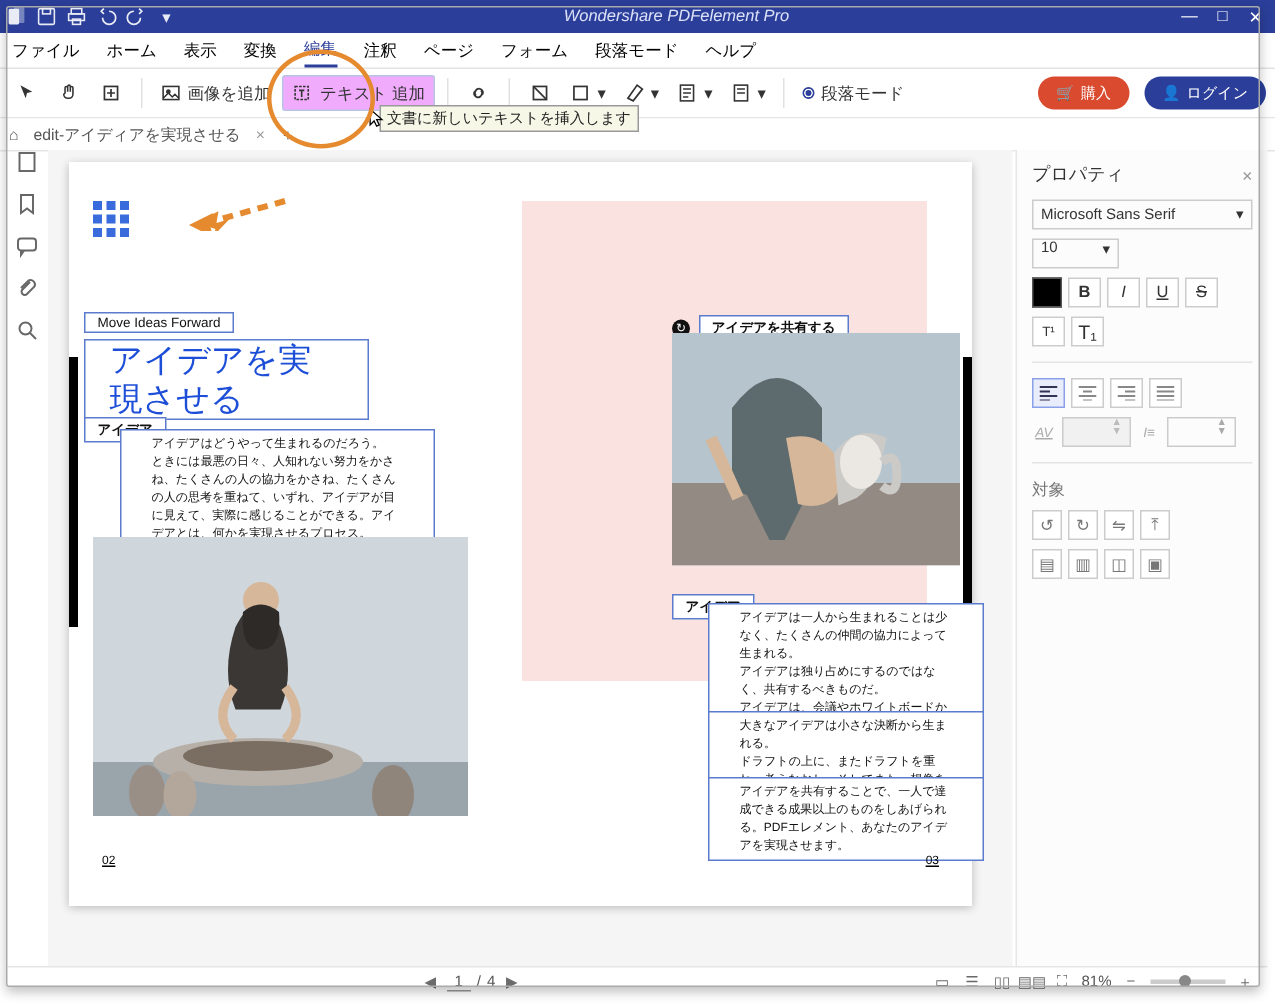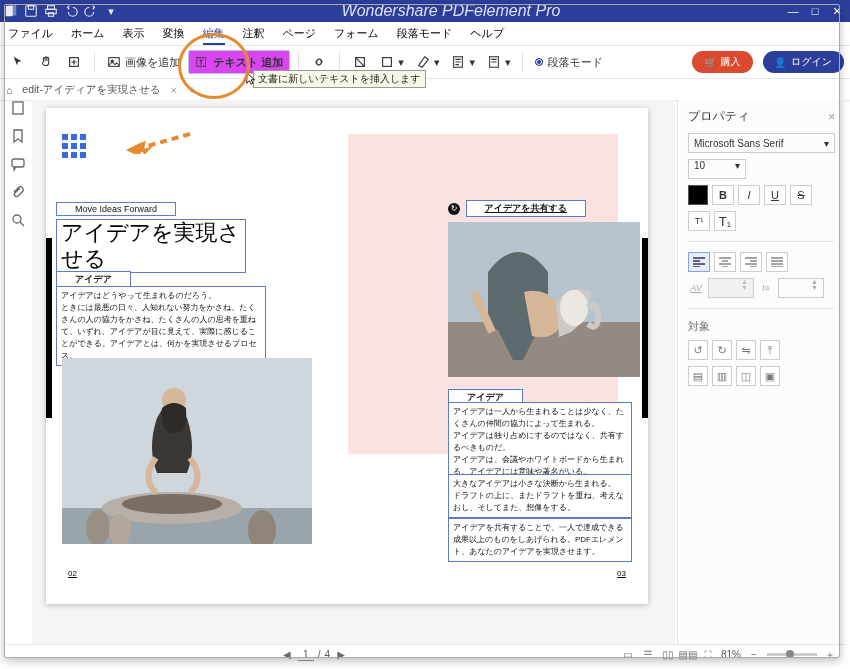--- a/index.html
+++ b/index.html
@@ -4,34 +4,34 @@
 <style>
   * { box-sizing: border-box; }
   body { margin: 0; font-family: "Meiryo", "MS PGothic", sans-serif; background: #fff; }
   #app { width: 850px; height: 669px; position: relative; overflow: hidden; box-shadow: 0 0 10px rgba(0,0,0,0.3); }
   #screenshot-outline { position:absolute; left:4px; top:4px; width:836px; height:654px; border:1px solid #aaa; pointer-events:none; box-shadow: 0 3px 8px rgba(0,0,0,0.25); border-radius:2px; z-index:400;}
 
   
   .title-bar { height: 22px; background: #2b3f9a; color: #fff; display: flex; align-items: center; font-size: 11px; padding: 0 4px; }
   .title-left { display: flex; align-items: center; gap: 6px; }
   .title-left .mini { width: 14px; height: 14px; display: inline-flex; align-items: center; justify-content: center; color: #fff; opacity: .9; }
-  .title-center { flex: 1; text-align: center; font-style: italic; color: #dce1f7; font-size: 16px; }
+  .title-center { flex: 1; text-align: center; font-style: italic; color: #dce1f7; font-size: 11px; }
   .title-right { display: flex; gap: 4px; }
   .title-right .win-btn { width: 18px; height: 18px; display:inline-flex;align-items:center;justify-content:center;color:#fff; }
 
   
   .menu-bar { height: 24px; background: #fff; border-bottom: 1px solid #e3e3e3; display: flex; align-items: center; font-size: 11px; padding: 0 8px; gap: 18px; }
   .menu-bar .item { cursor: default; }
   .menu-bar .item.active { color: #2b3f9a; border-bottom: 2px solid #2b3f9a; padding-bottom: 0px; line-height: 20px; }
 
   
   .toolbar { height: 33px; background: #fff; border-bottom: 1px solid #e5e5e5; display: flex; align-items: center; font-size: 11px; padding: 0 6px; gap: 4px; }
   .tbtn { display: inline-flex; align-items: center; justify-content: center; height: 24px; min-width: 24px; padding: 0 4px; gap: 4px; color: #333; }
   .tbtn svg { width:14px;height:14px; display:block;}
-  .tbtn.text-add { border: 1px solid #b9c3e8; background: #d946ef; border-radius: 2px; padding: 0 6px; font-weight: bold; }
+  .tbtn.text-add { border: 1px solid #b9c3e8; background: #f0abfc; border-radius: 2px; padding: 0 6px; }
   .sep { width: 1px; height: 20px; background: #e1e1e1; margin: 0 4px; }
   .radio { display:inline-flex; align-items:center; gap:4px; margin: 0 4px; font-size:11px; color:#333; }
   .radio .dot { width:8px;height:8px;border-radius:50%; border:1px solid #2b3f9a; }
   .radio.selected .dot { background:#2b3f9a; box-shadow: inset 0 0 0 1px #fff; }
   .btn-buy, .btn-login { height: 22px; border-radius: 11px; padding: 0 12px; display:inline-flex;align-items:center;gap:4px;color:#fff; font-size:10px; }
   .btn-buy { background:#d94a2f; }
   .btn-login { background:#2b3f9a; margin-left:6px; }
 
   
   .tab-row { height: 22px; background: #fff; display:flex;align-items:center;font-size:10.5px;padding:0 6px;gap:10px; color:#555; border-bottom:1px solid #e5e5e5;}
@@ -46,23 +46,23 @@
   .spread { position:absolute; left:14px; top:8px; width:602px; height:496px; background:#fff; box-shadow: 0 1px 6px rgba(0,0,0,0.25); }
   .page-left, .page-right { position:absolute; top:20px; width:290px; height:456px; }
   .page-left { left:10px; }
   .page-right { right:10px; }
   .black-tab { position:absolute; left:0; top:130px; width:6px; height:180px; background:#000; }
   .black-tab.r { left:auto; right:0; }
 
   .dots { position:absolute; width:24px; height:24px; display:grid; grid-template-columns: repeat(3,6px); grid-template-rows:repeat(3,6px); gap:3px; }
   .dots span { width:6px;height:6px;background:#3a6bdc; }
 
-  .label-box { border:1px solid #5b7bcc; background:#fff; padding:1px 18px; font-size:9px; color:#111; display:inline-block; }
-  .big-jp { font-family: serif; font-size:22px; line-height:26px; color:#000000; border:1px solid #5b7bcc; padding:0 4px; width:190px; margin-top:3px; background:#fff;}
-  .para-box { border:1px solid #5b7bcc; background:#fff; padding:3px 4px; font-size:8px; line-height:12px; color:#111; }
+  .label-box { border:1px solid #5b7bcc; background:#fff; padding:1px 8px; font-size:9px; color:#111; display:inline-block;margin-top:10px; }
+  .big-jp { font-family: serif; font-size:22px; line-height:26px; color:#1d4ed8; border:1px solid #5b7bcc; padding:0 16px; width:190px; margin-top:3px; background:#fff;}
+  .para-box { border:1px solid #5b7bcc; background:#fff; padding:3px 20px; font-size:8px; line-height:12px; color:#111;margin-left:24px; }
 
   .pink-block { position:absolute; left:0; top:6px; width:270px; height:320px; background:#f9e2e0; }
   .share-badge { position:absolute; left:100px; top:72px; font-size:9px; }
   .share-badge .circ { width:12px;height:12px;display:inline-flex;align-items:center;justify-content:center;background:#111;color:#fff;border-radius:50%;font-size:8px;margin-right:3px;}
 
   .photo { background-size:cover;background-position:center;position:absolute; }
   .photo-pottery1 { left:6px; top:230px; width:250px; height:186px; }
   .photo-mug   { left:100px; top:94px; width:192px; height:155px; }
 
   .pgnum { position:absolute; bottom:6px; font-size:8px; text-decoration:underline;}

